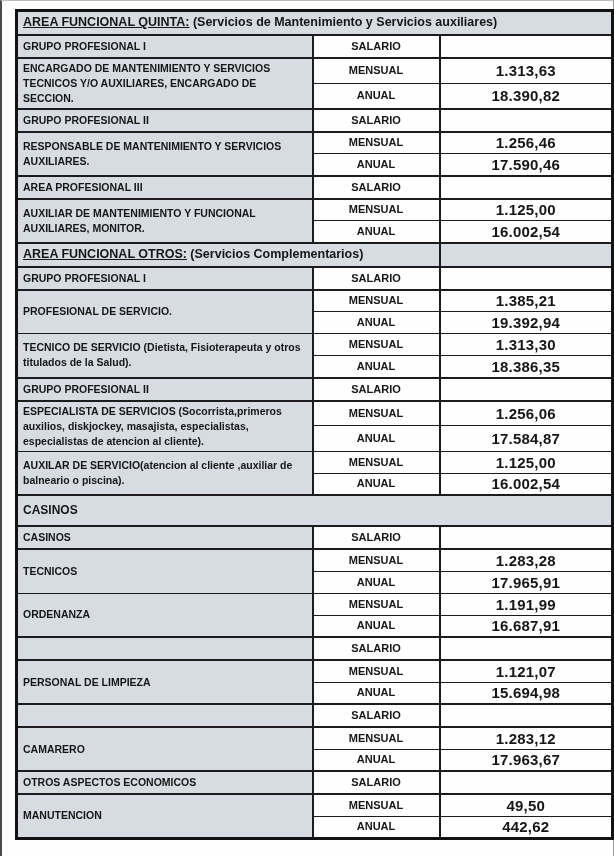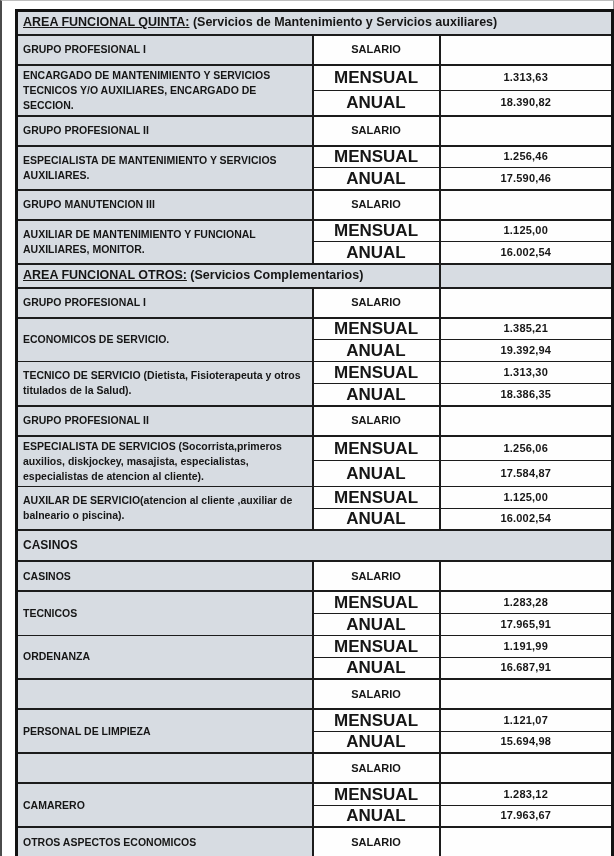--- a/index.html
+++ b/index.html
@@ -39,29 +39,29 @@
     font-size:10.5px;
     line-height:15px;
     box-sizing:border-box;
     overflow:hidden;
   }
   tr.title td, tr.salario td, tr.band td{
     border-top-width:2px;
     border-bottom-width:2px;
   }
   tr.title{height:24px;}
-  tr.salario{height:30px;}
+  tr.salario{height:23px;}
   tr.data{height:22px;}
   tr.band td{height:31px;font-size:12px;padding-left:5px;}
   .gray{background:#d7dce2;}
   .tl{font-size:12.5px;white-space:nowrap;}
   .u{text-decoration:underline;}
   .c{text-align:center;}
-  .per{font-size:17px;margin-left:12px;}
-  .val{font-size:11px;letter-spacing:.2px;}
+  .per{font-size:11px;margin-left:12px;}
+  .val{font-size:15px;letter-spacing:.2px;}
   .sal{font-size:11px;margin-left:10px;}
   .lbl{font-size:10.5px;}
 </style>
 </head>
 <body>
 
 <div class="page">
   <table class="salary">
     <colgroup>
       <col class="c1">
@@ -85,30 +85,30 @@
         <tr class="data">
           <td class="c per">ANUAL</td>
           <td class="c val">18.390,82</td>
         </tr>
         <tr class="salario">
           <td class="gray lbl">GRUPO PROFESIONAL II</td>
           <td class="c sal">SALARIO</td>
           <td></td>
         </tr>
         <tr class="data">
-          <td class="gray lbl" rowspan="2">ESPECIALISTA DE MANTENIMIENTO Y SERVICIOS AUXILIARES.</td>
+          <td class="gray lbl" rowspan="2">RESPONSABLE DE MANTENIMIENTO Y SERVICIOS AUXILIARES.</td>
           <td class="c per">MENSUAL</td>
           <td class="c val">1.256,46</td>
         </tr>
         <tr class="data">
           <td class="c per">ANUAL</td>
           <td class="c val">17.590,46</td>
         </tr>
         <tr class="salario">
-          <td class="gray lbl">GRUPO MANUTENCION III</td>
+          <td class="gray lbl">AREA PROFESIONAL III</td>
           <td class="c sal">SALARIO</td>
           <td></td>
         </tr>
         <tr class="data">
           <td class="gray lbl" rowspan="2">AUXILIAR DE MANTENIMIENTO Y FUNCIONAL AUXILIARES, MONITOR.</td>
           <td class="c per">MENSUAL</td>
           <td class="c val">1.125,00</td>
         </tr>
         <tr class="data">
           <td class="c per">ANUAL</td>
@@ -117,21 +117,21 @@
         <tr class="title">
           <td class="gray tl" colspan="2"><span class="u">AREA FUNCIONAL OTROS:</span><span class=""> (Servicios Complementarios)</span></td>
           <td class="gray"></td>
         </tr>
         <tr class="salario">
           <td class="gray lbl">GRUPO PROFESIONAL I</td>
           <td class="c sal">SALARIO</td>
           <td></td>
         </tr>
         <tr class="data">
-          <td class="gray lbl" rowspan="2">ECONOMICOS DE SERVICIO.</td>
+          <td class="gray lbl" rowspan="2">PROFESIONAL DE SERVICIO.</td>
           <td class="c per">MENSUAL</td>
           <td class="c val">1.385,21</td>
         </tr>
         <tr class="data">
           <td class="c per">ANUAL</td>
           <td class="c val">19.392,94</td>
         </tr>
         <tr class="data">
           <td class="gray lbl" rowspan="2">TECNICO DE SERVICIO (Dietista, Fisioterapeuta y otros titulados de la Salud).</td>
           <td class="c per">MENSUAL</td>

